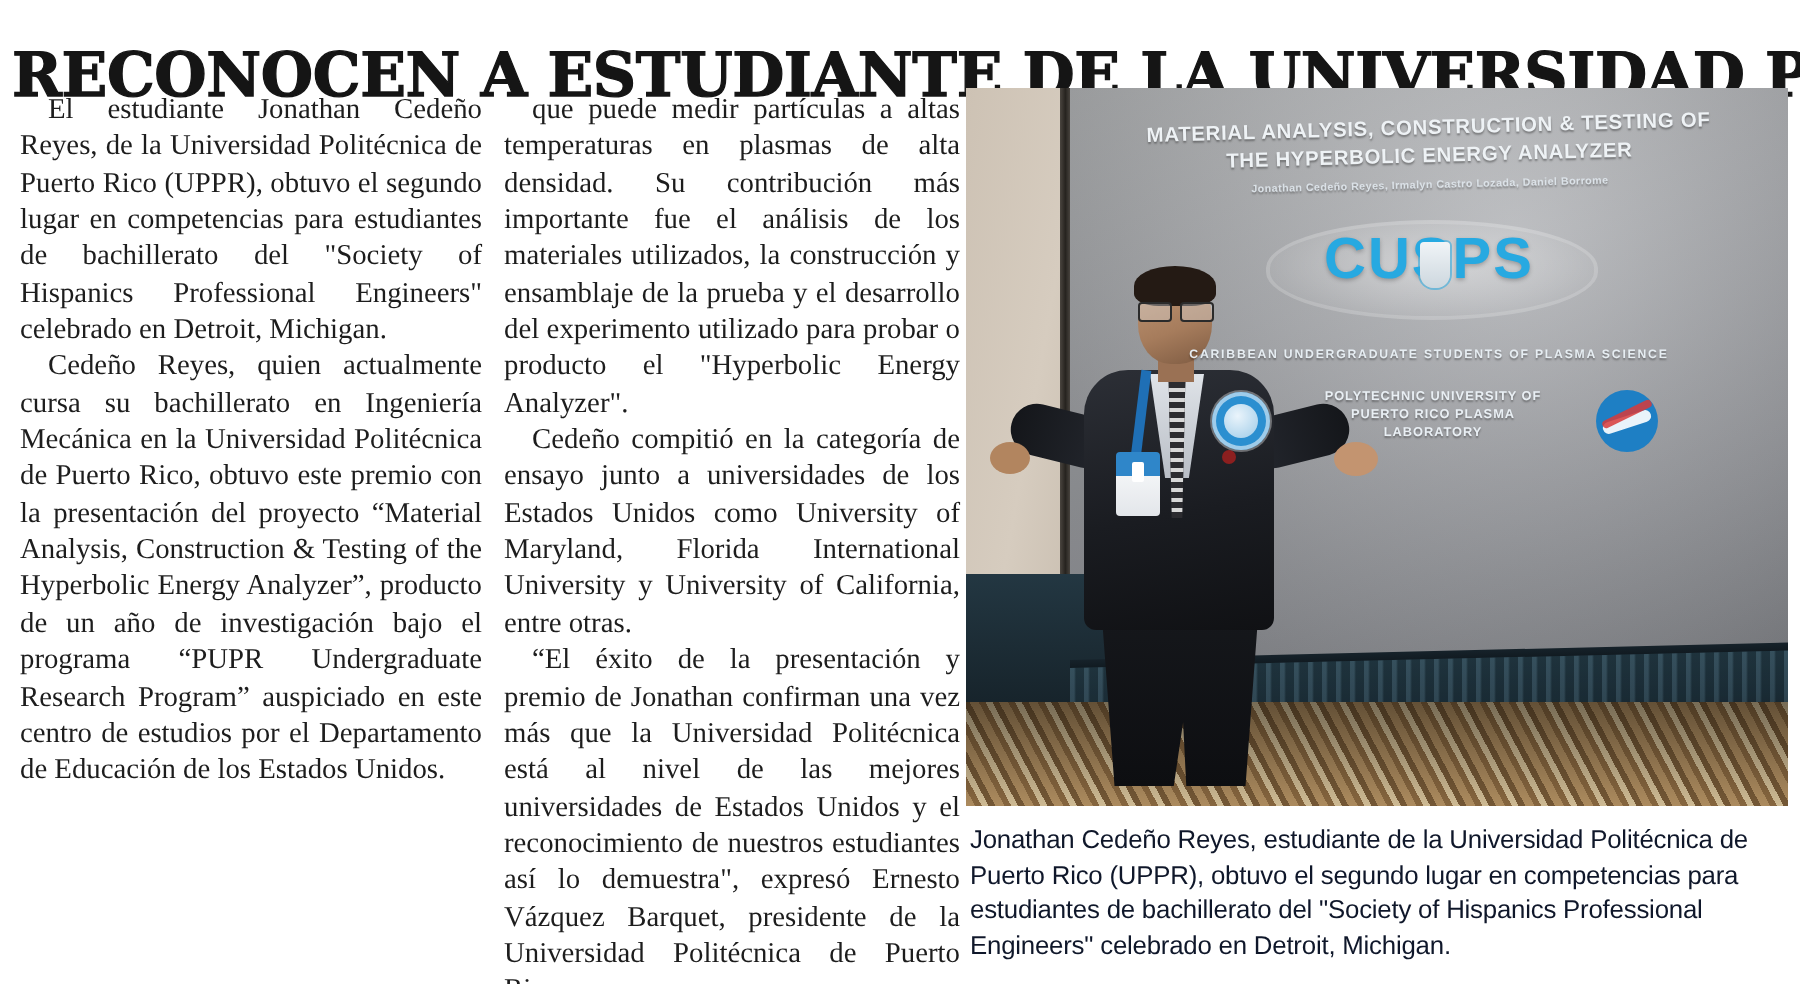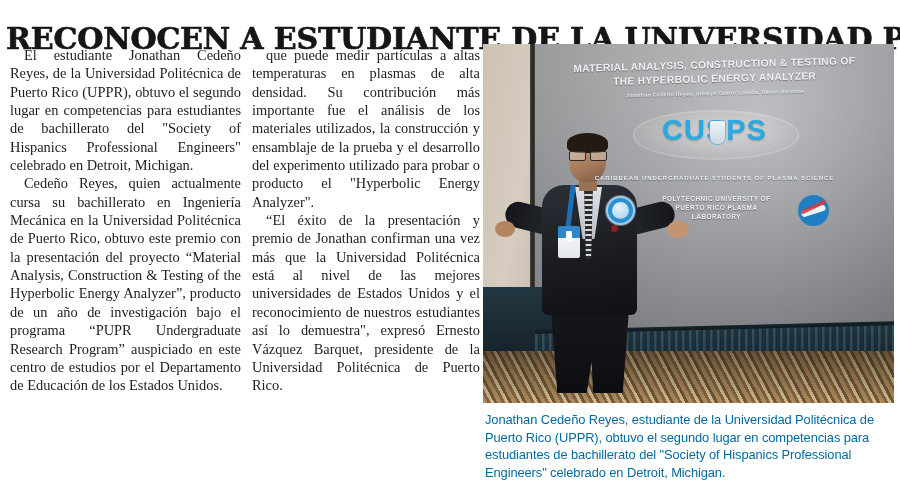--- a/index.html
+++ b/index.html
@@ -311,38 +311,39 @@
 
   
   .caption {
     position: absolute;
     left: 485px;
     top: 411px;
     width: 406px;
     font-family: "Liberation Sans", "DejaVu Sans", sans-serif;
     font-size: 12.9px;
     line-height: 17.6px;
-    color: #0369a1;
+    color: #0f172a;
     letter-spacing: -0.1px;
   }
 </style>
 </head>
 <body>
 
 <div id="page">
 
   <h1 class="headline">RECONOCEN A ESTUDIANTE DE LA UNIVERSIDAD POLITÉCNICA</h1>
 
   <div class="col col-1">
     <p>El estudiante Jonathan Cedeño Reyes, de la Universidad Politécnica de Puerto Rico (UPPR), obtuvo el segundo lugar en competencias para estudiantes de bachillerato del "Society of Hispanics Professional Engineers" celebrado en Detroit, Michigan.</p>
     <p>Cedeño Reyes, quien actualmente cursa su bachillerato en Ingeniería Mecánica en la Universidad Politécnica de Puerto Rico, obtuvo este premio con la presentación del proyecto “Material Analysis, Construction &amp; Testing of the Hyperbolic Energy Analyzer”, producto de un año de investigación bajo el programa “PUPR Undergraduate Research Program” auspiciado en este centro de estudios por el Departamento de Educación de los Estados Unidos.</p>
   </div>
 
   <div class="col col-2">
     <p>que puede medir partículas a altas temperaturas en plasmas de alta densidad. Su contribución más importante fue el análisis de los materiales utilizados, la construcción y ensamblaje de la prueba y el desarrollo del experimento utilizado para probar o producto el "Hyperbolic Energy Analyzer".</p>
+    <p>Cedeño compitió en la categoría de ensayo junto a universidades de los Estados Unidos como University of Maryland, Florida International University y University of California, entre otras.</p>
     <p>“El éxito de la presentación y premio de Jonathan confirman una vez más que la Universidad Politécnica está al nivel de las mejores universidades de Estados Unidos y el reconocimiento de nuestros estudiantes así lo demuestra", expresó Ernesto Vázquez Barquet, presidente de la Universidad Politécnica de Puerto Rico.</p>
   </div>
 
   <figure class="photo" style="margin:0">
     <div class="photo-inner">
 
       <div class="wall-left"></div>
       <div class="wall-edge"></div>
 
       <div class="screen">

